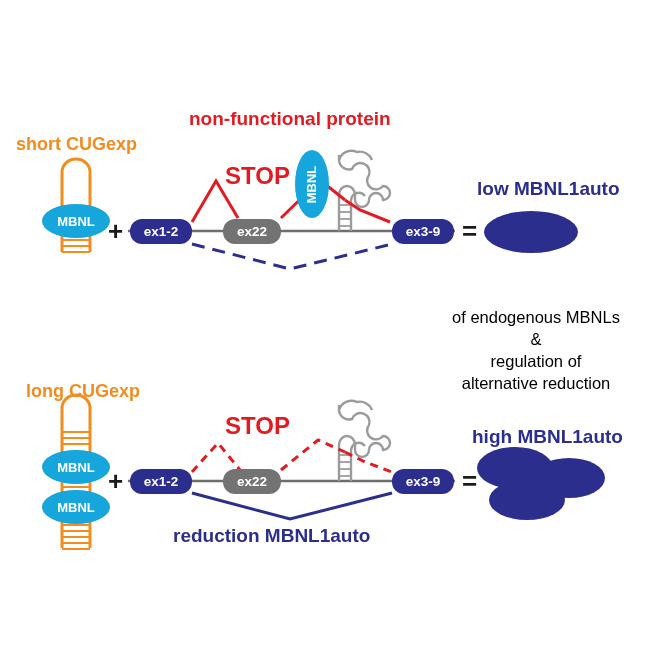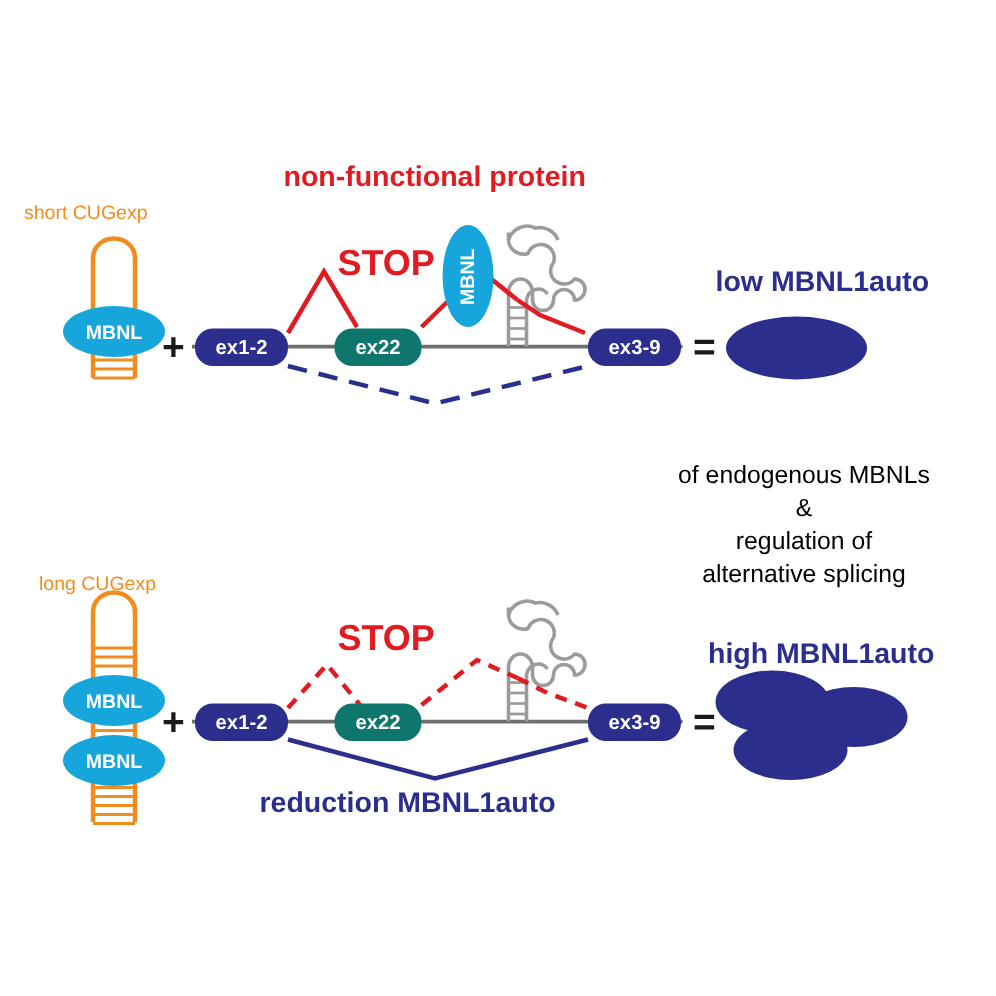--- a/index.html
+++ b/index.html
@@ -6,41 +6,41 @@
   body {
     width:664px; height:664px;
     background:#ffffff;
     font-family:"Liberation Sans", sans-serif;
     position:relative;
     overflow:hidden;
   }
   #stage { position:absolute; left:0; top:0; width:664px; height:664px; }
   .lbl { position:absolute; white-space:nowrap; }
 
-  .orange-title { color:#F28C1E; font-weight:normal; font-size:13px; }
+  .orange-title { color:#F28C1E; font-weight:bold; font-size:18px; }
   .red-title { color:#E11B22; font-weight:bold; font-size:19px;text-align:right; }
   .red-stop { color:#E11B22; font-weight:bold; font-size:24px; }
   .navy-title { color:#2B2E8C; font-weight:bold; font-size:19px; }
   .black-text { color:#000000; font-size:16.5px; text-align:center; }
   .plus { color:#1b1b1b; font-size:26px; font-weight:bold; }
   .equals { color:#1b1b1b; font-size:26px; font-weight:bold; }
 
   .exonbox {
     position:absolute;
     color:#ffffff;
     font-weight:bold;
     font-size:13.5px;
     display:flex;
     align-items:center;
     justify-content:center;
     letter-spacing:0px;
     border-radius:12px;
   }
   .exon-navy { background:#2B2E8C; }
-  .exon-red  { background:#0f766e; }
+  .exon-red  { background:#737373; }
 
   .mbnl-oval {
     position:absolute;
     background:#17A6DC;
     border-radius:50%;
     color:#ffffff;
     font-weight:bold;
     font-size:13px;
     display:flex;
     align-items:center;
@@ -168,21 +168,21 @@
 
   <div class="exonbox exon-navy" style="left:392px; top:219px; width:62px; height:25px;">ex3-9</div>
 
   <div class="lbl equals" style="left:462px; top:216px;">=</div>
 
   <div class="lbl navy-title" style="left:477px; top:178px;">low MBNL1auto</div>
 
   <div class="lbl black-text" style="left:412px; top:308px; width:248px;">of endogenous MBNLs</div>
   <div class="lbl black-text" style="left:412px; top:330px; width:248px;">&amp;</div>
   <div class="lbl black-text" style="left:412px; top:352px; width:248px;">regulation of</div>
-  <div class="lbl black-text" style="left:412px; top:374px; width:248px;">alternative splicing</div>
+  <div class="lbl black-text" style="left:412px; top:374px; width:248px;">alternative reduction</div>
 
   <div class="lbl orange-title" style="left:26px; top:381px;">long CUGexp</div>
 
   <div class="lbl red-stop" style="left:225px; top:412px;">STOP</div>
 
   <div class="mbnl-oval" style="left:42px; top:450px; width:68px; height:34px;">
     <span>MBNL</span>
   </div>
 
   <div class="mbnl-oval" style="left:42px; top:490px; width:68px; height:34px;">

